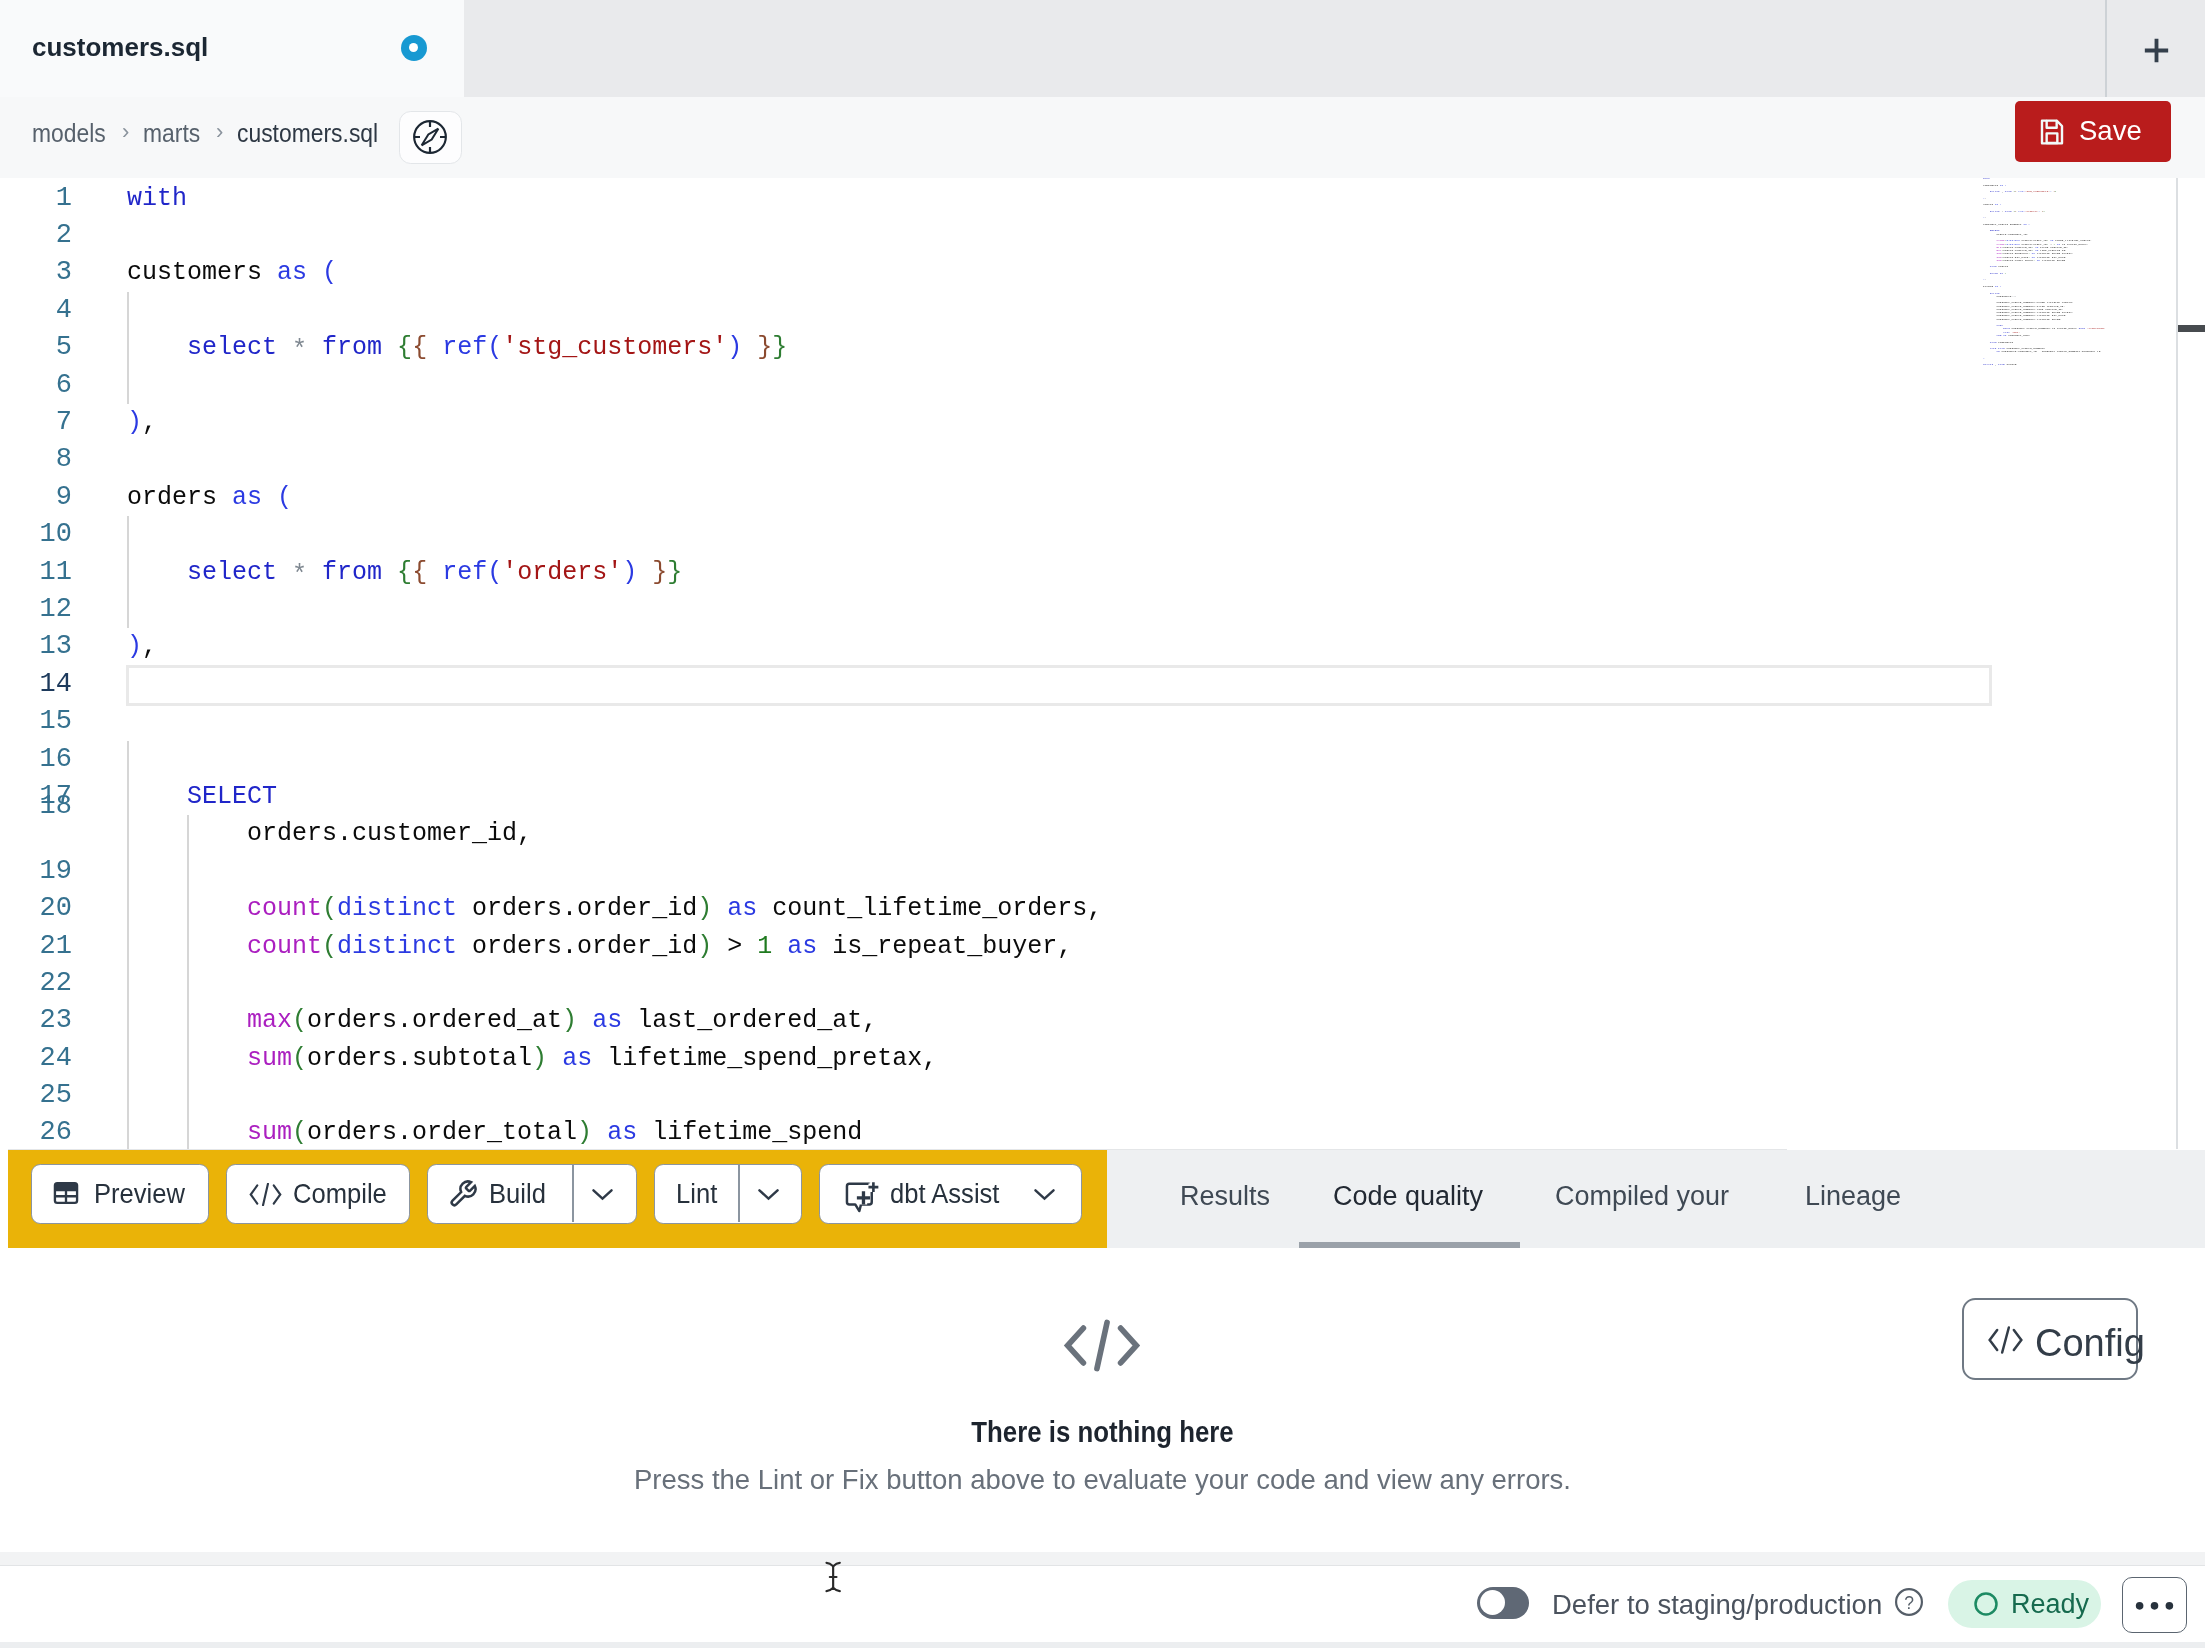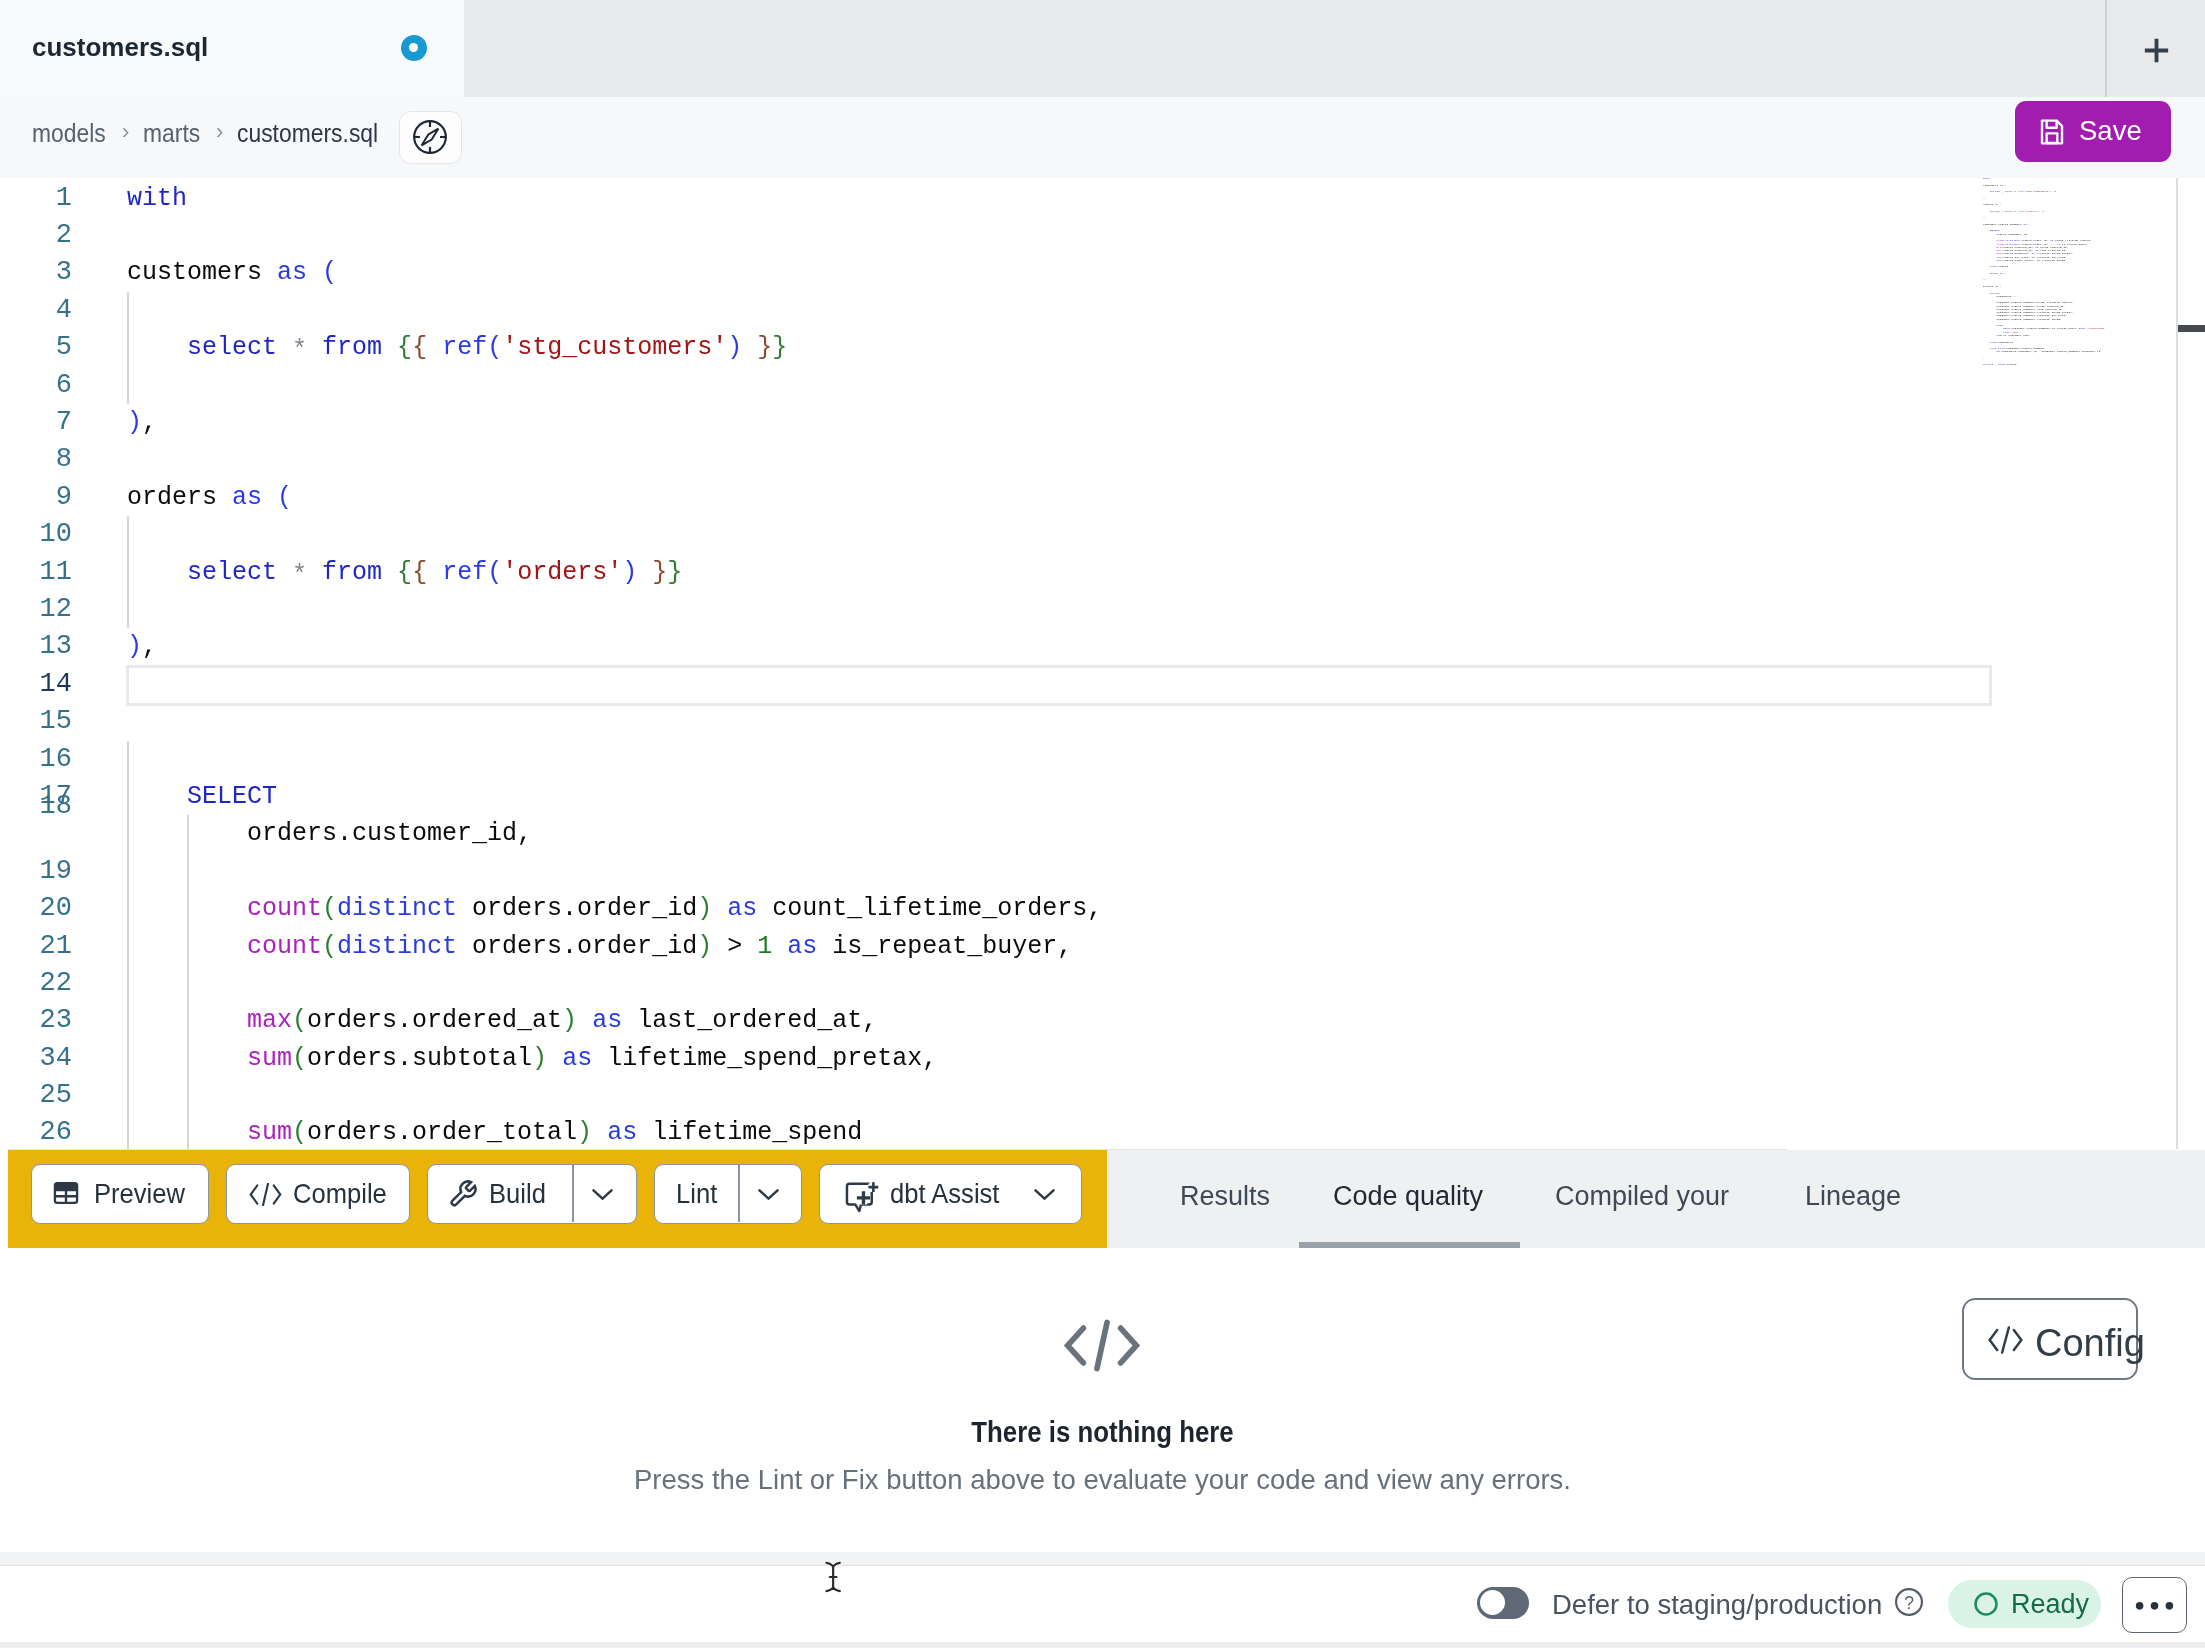--- a/index.html
+++ b/index.html
@@ -16,22 +16,22 @@
             background:#1899d2; }
   #tabdot::after { content:""; position:absolute; left:8.3px; top:8.3px; width:9.2px; height:9.2px;
             border-radius:50%; background:#fff; }
   #tabdivider { position:absolute; left:2105px; top:0; width:1.7px; height:97px; background:#cdd2d6; }
 
   
   #crumbbar { position:absolute; left:0; top:97px; width:2205px; height:81px; background:#f7f8f9; }
   .crumb { font-size:26px; color:#57616c; transform:scaleX(0.88); transform-origin:0 0; white-space:nowrap; }
   .crumb.dark { color:#2e3844; }
   .crumbsep { font-size:22px; color:#8a939d; }
-  #savebtn { position:absolute; left:2015px; top:4.2px; width:156px; height:61px; border-radius:11px;
-             background:#a21caf; color:#fff; font-size:27.5px; }
+  #savebtn { position:absolute; left:2015px; top:4.2px; width:156px; height:61px; border-radius:5px;
+             background:#b91c1c; color:#fff; font-size:27.5px; }
   #savebtn span { position:absolute; left:64px; top:14px; }
 
   
   #editor { position:absolute; left:0; top:178px; width:2205px; height:971px; background:#fff; overflow:hidden;
             font-family:"Liberation Mono", monospace; }
   .codeline { position:absolute; left:127px; white-space:pre; font-size:25px; line-height:37px;
               height:37px; color:#0b0b0b; }
   .lnum { position:absolute; width:72px; text-align:right; font-size:27px; line-height:37px;
           height:37px; color:#35718f; }
   .lnum.active { color:#1d3a5c; }
@@ -167,21 +167,21 @@
 <div class="lnum" style="top:610px;">18</div>
 <div class="codeline" style="top:637px;">        orders.customer_id,</div>
 <div class="lnum" style="top:675px;">19</div>
 <div class="lnum" style="top:712px;">20</div>
 <div class="codeline" style="top:712px;">        <span class="fn">count</span><span class="g">(</span><span class="k2">distinct</span> orders.order_id<span class="g">)</span> <span class="k2">as</span> count_lifetime_orders,</div>
 <div class="lnum" style="top:750px;">21</div>
 <div class="codeline" style="top:750px;">        <span class="fn">count</span><span class="g">(</span><span class="k2">distinct</span> orders.order_id<span class="g">)</span> &gt; <span class="num">1</span> <span class="k2">as</span> is_repeat_buyer,</div>
 <div class="lnum" style="top:787px;">22</div>
 <div class="lnum" style="top:824px;">23</div>
 <div class="codeline" style="top:824px;">        <span class="fn">max</span><span class="g">(</span>orders.ordered_at<span class="g">)</span> <span class="k2">as</span> last_ordered_at,</div>
-<div class="lnum" style="top:862px;">34</div>
+<div class="lnum" style="top:862px;">24</div>
 <div class="codeline" style="top:862px;">        <span class="fn">sum</span><span class="g">(</span>orders.subtotal<span class="g">)</span> <span class="k2">as</span> lifetime_spend_pretax,</div>
 <div class="lnum" style="top:899px;">25</div>
 <div class="lnum" style="top:936px;">26</div>
 <div class="codeline" style="top:936px;">        <span class="fn">sum</span><span class="g">(</span>orders.order_total<span class="g">)</span> <span class="k2">as</span> lifetime_spend</div>
 <div id="minimap">
         <div id="minimapinner">
           <div class="mline"><span class="k">with</span></div>
           <div class="mline">&nbsp;</div>
           <div class="mline">customers <span class="k2">as</span> <span class="k2">(</span></div>
           <div class="mline">&nbsp;</div>

